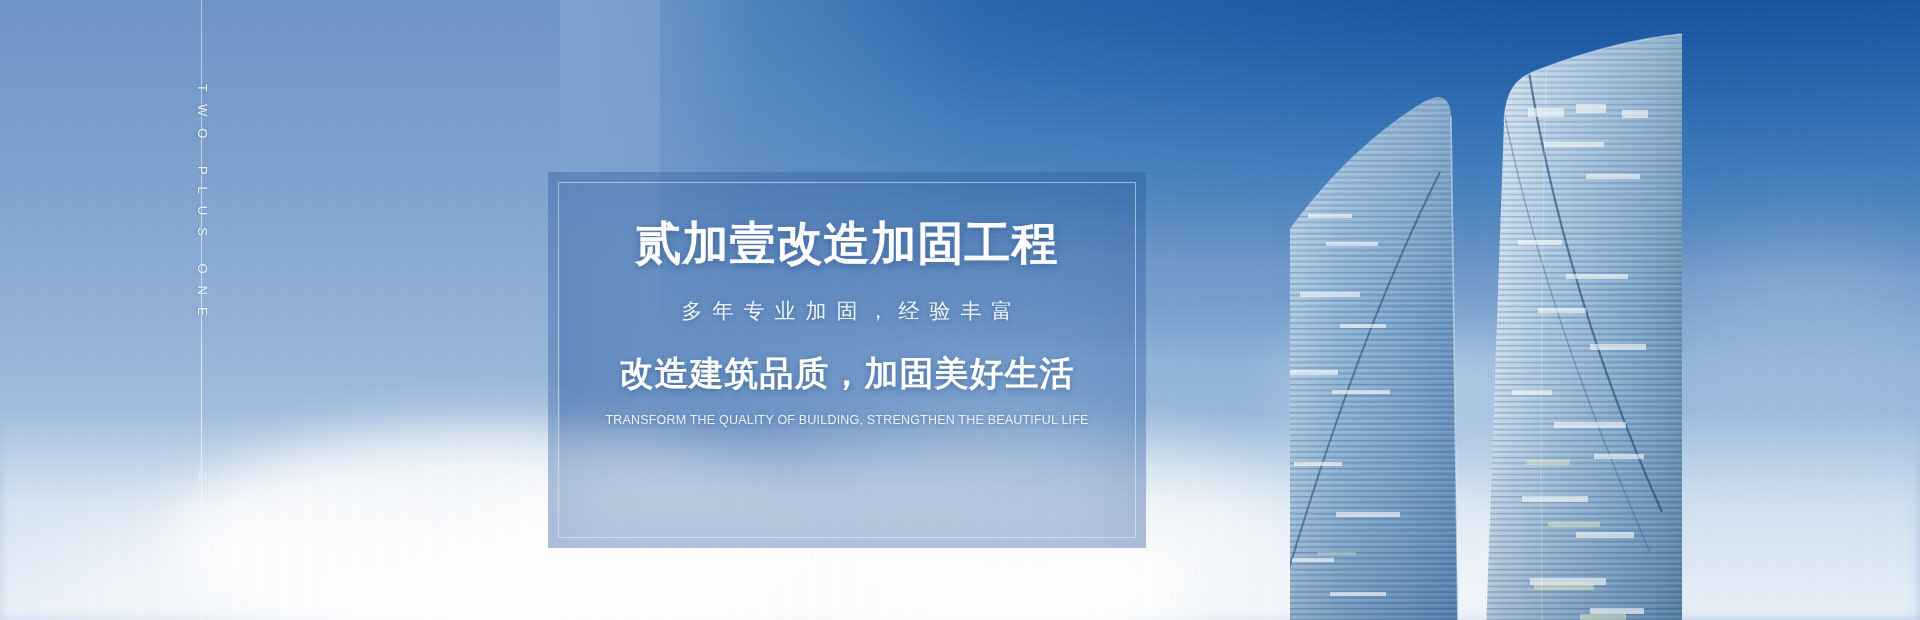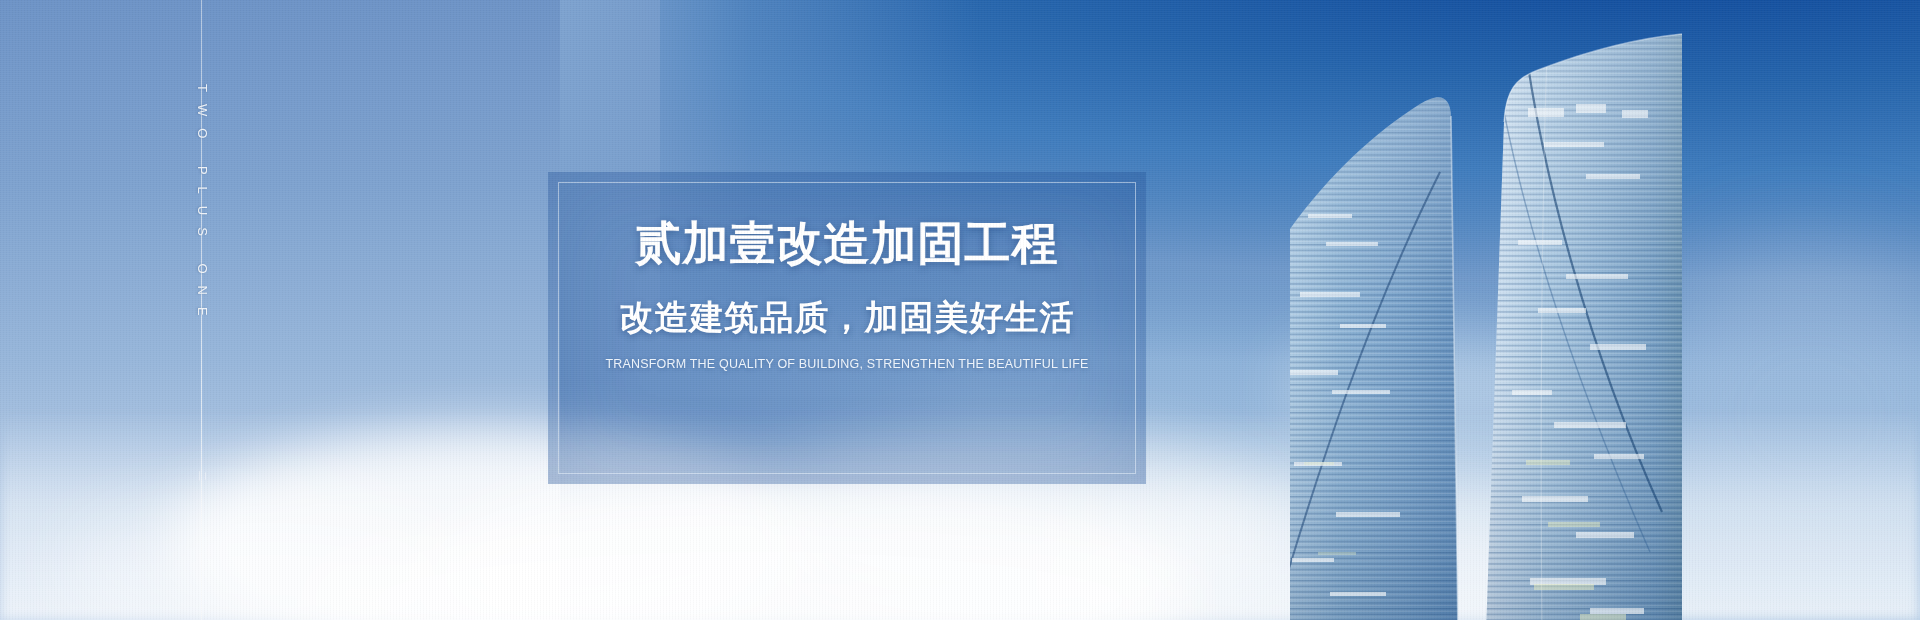--- a/index.html
+++ b/index.html
@@ -62,21 +62,21 @@
     color:rgba(255,255,255,0.88);
     text-shadow:0 1px 2px rgba(40,70,110,0.30);
   }
   .brandrail .vmark {
     position:absolute; left:50%; top:470px; transform:translateX(-50%) rotate(90deg);
     font-size:10px; letter-spacing:2px; color:rgba(255,255,255,0.55); white-space:nowrap;
   }
 
   
   .panel {
-    position:absolute; left:548px; top:172px; width:598px; height:312px;
+    position:absolute; left:548px; top:172px; width:598px; height:376px;
     background:rgba(48,96,165,0.30);
     box-shadow:inset 0 0 90px rgba(30,72,140,0.18);
   }
   .panel .inner-frame {
     position:absolute; left:10px; top:10px; right:10px; bottom:10px;
     border:1px solid rgba(232,240,250,0.55);
   }
   .panel .copy {
     position:absolute; left:0; right:0; top:46px;
     display:flex; flex-direction:column; align-items:center;
@@ -235,19 +235,20 @@
   <div class="brandrail">
     <div class="vline"></div>
     <div class="vtext">TWO PLUS ONE</div>
     <div class="vmark">二</div>
   </div>
 
   <div class="panel">
     <div class="inner-frame"></div>
     <div class="copy">
       <div class="title-main">贰加壹改造加固工程</div>
+      <div class="title-sub">多年专业加固，经验丰富</div>
       <div class="title-slogan">改造建筑品质，加固美好生活</div>
       <div class="title-en">TRANSFORM THE QUALITY OF BUILDING, STRENGTHEN THE BEAUTIFUL LIFE</div>
     </div>
   </div>
 
   <div class="grain"></div>
 </div>
 
 </body></html>

